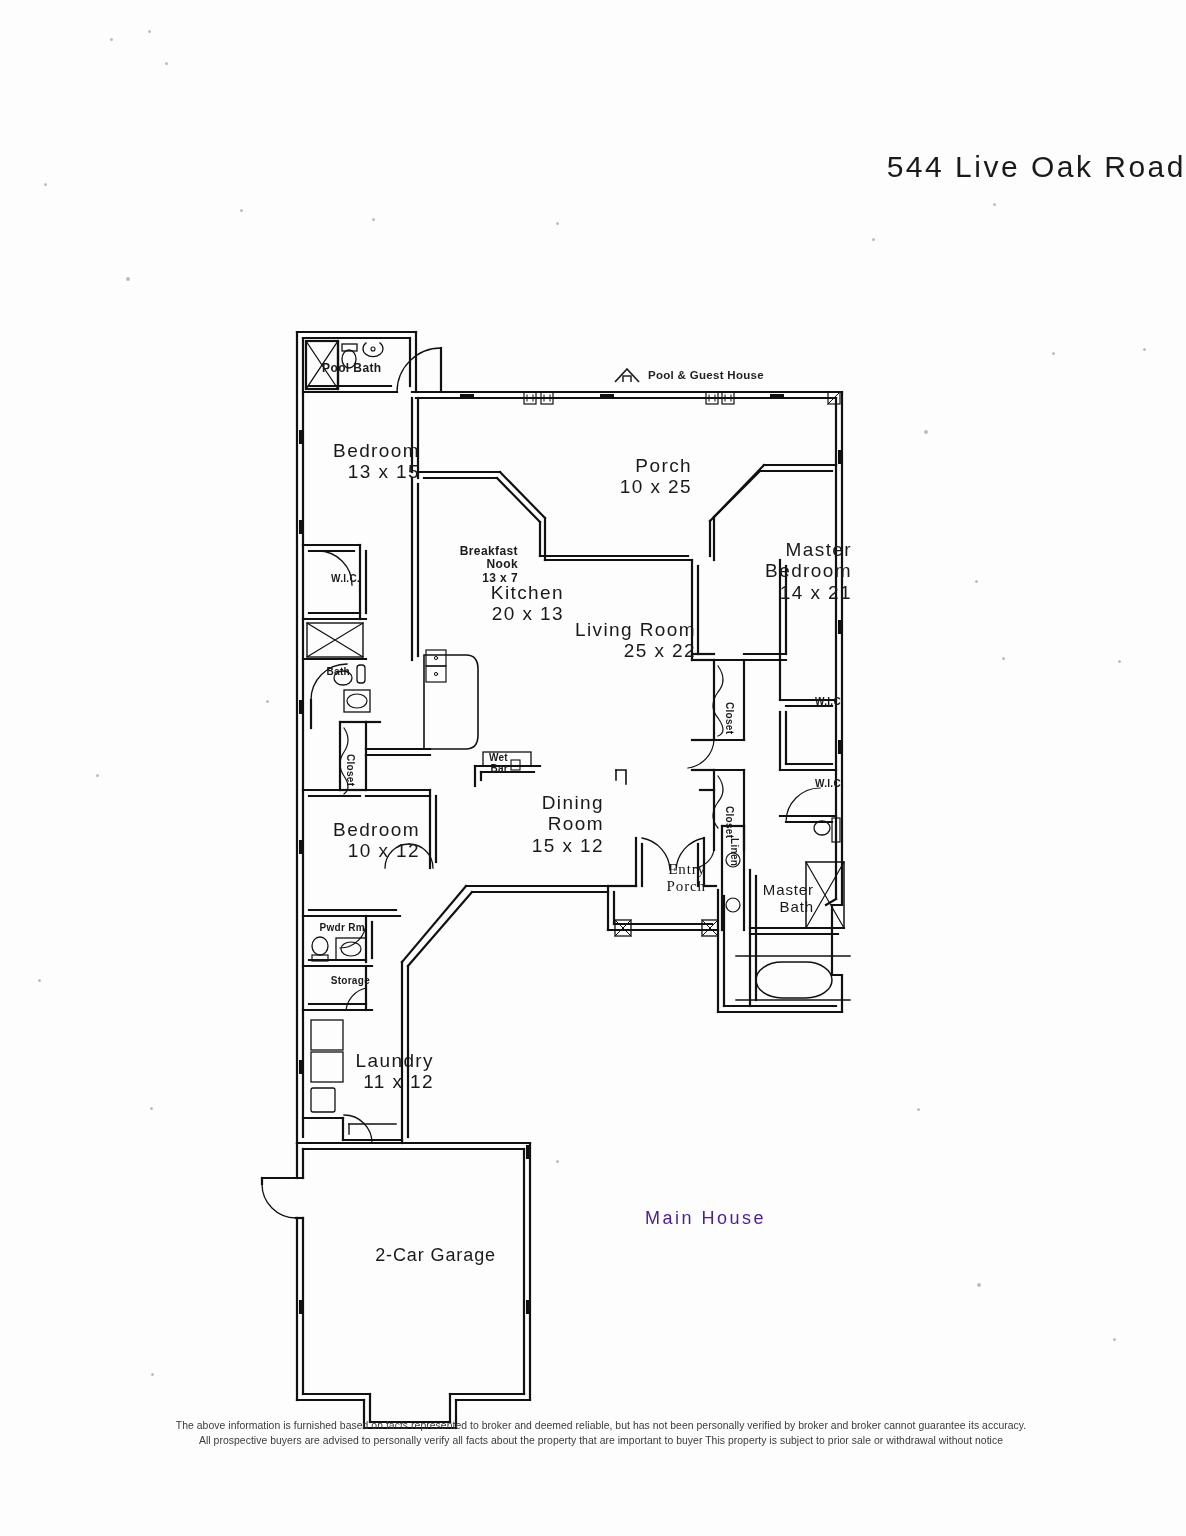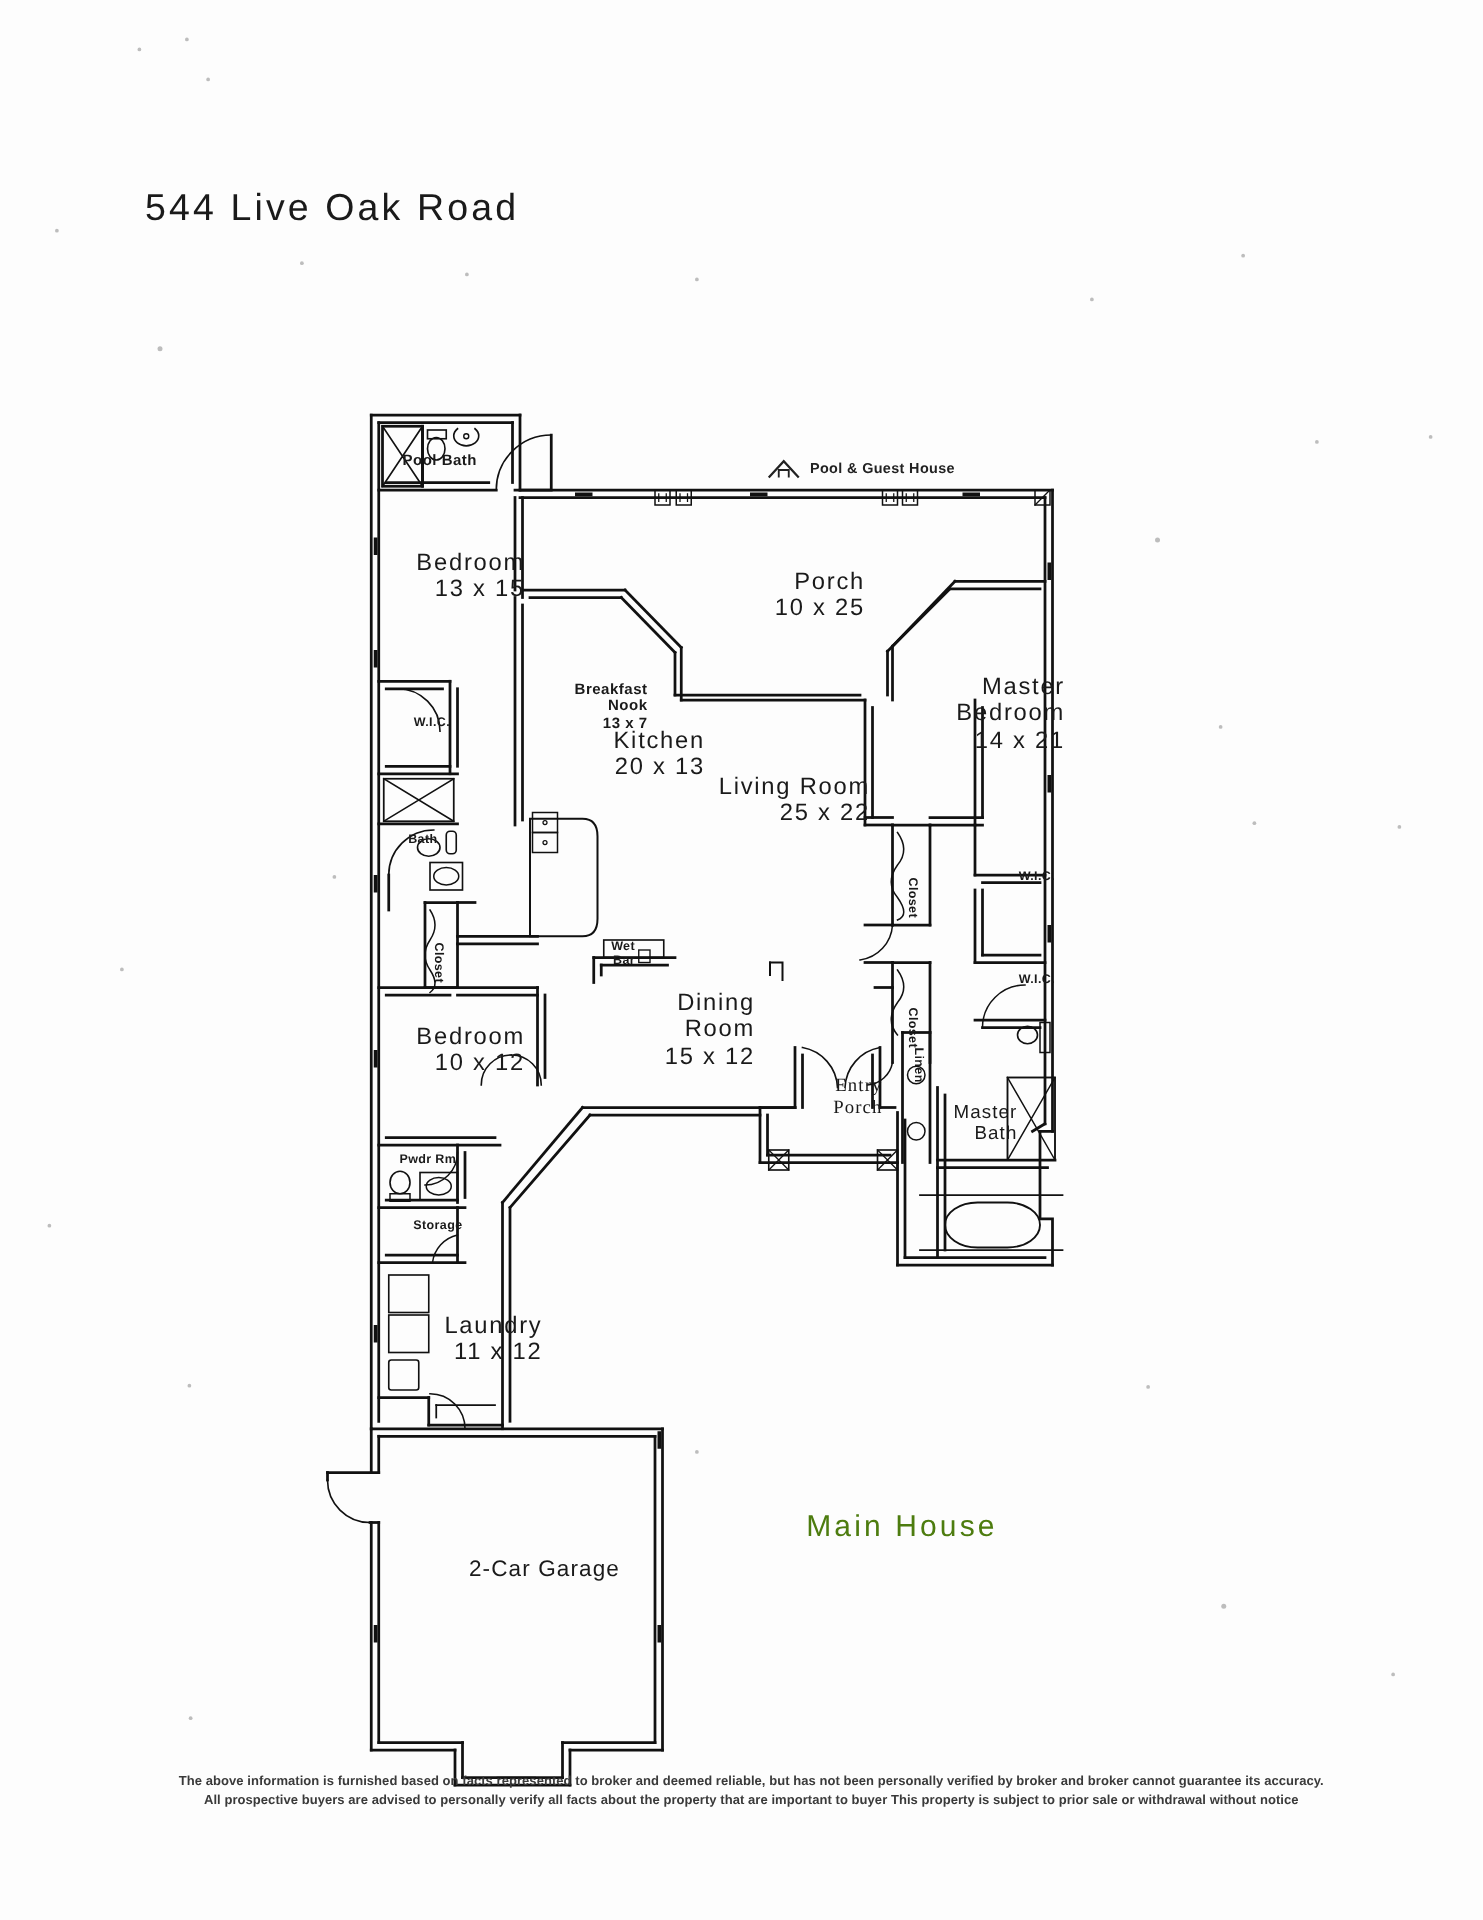--- a/index.html
+++ b/index.html
@@ -18,35 +18,35 @@
   #sheet {
     position: absolute;
     inset: 0;
     background: #fdfdfd;
   }
   
   #title {
     position: absolute;
     left: 0; right: 0;
     top: 150px;
-    text-align: left;
+    text-align: right;
     font-size: 30px;
     letter-spacing: 2.5px;
     font-weight: 400;
     color: #1a1a1a;
-    padding-left: 116px;
+    padding-left: 88px;
   }
   
   #main-house {
     position: absolute;
     left: 645px;
     top: 1208px;
-    font-size: 24px;
+    font-size: 18px;
     letter-spacing: 2.5px;
-    color: #4d7c0f;
+    color: #4c1d95;
   }
   
   #pgh {
     position: absolute;
     left: 612px;
     top: 365px;
     font-size: 11.5px;
     font-weight: bold;
     letter-spacing: .3px;
     color: #222;
@@ -54,21 +54,21 @@
     align-items: center;
     gap: 6px;
   }
   
   #disclaimer {
     position: absolute;
     left: 16px; right: 0;
     top: 1418px;
     text-align: center;
     font-size: 10.4px;
-    font-weight: bold;
+    font-weight: normal;
     line-height: 15px;
     color: #3a3a3a;
     letter-spacing: .05px;
   }
   
   #plan {
     position: absolute;
     left: 0;
     top: 0;
   }

